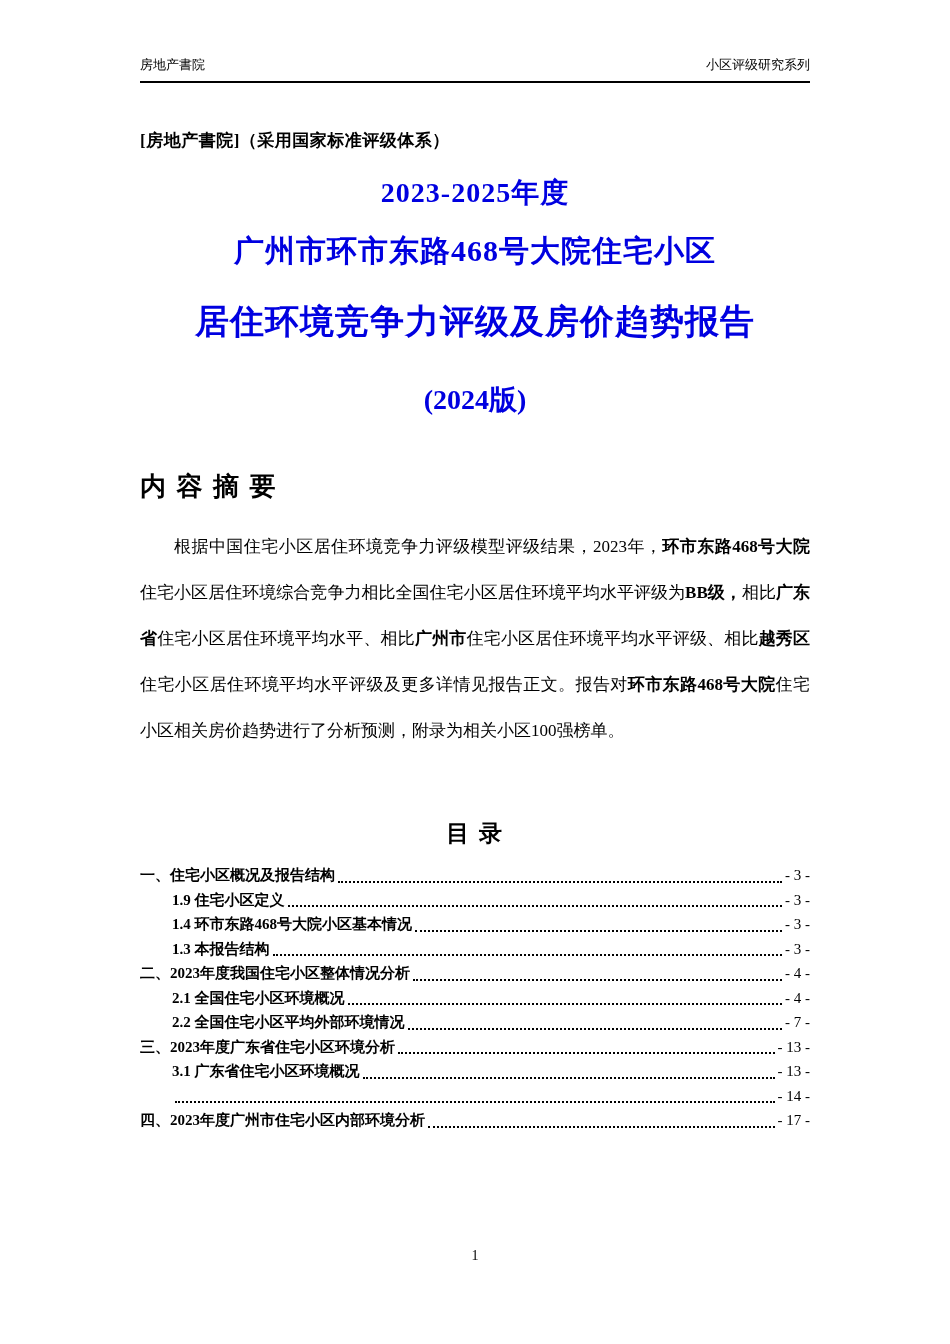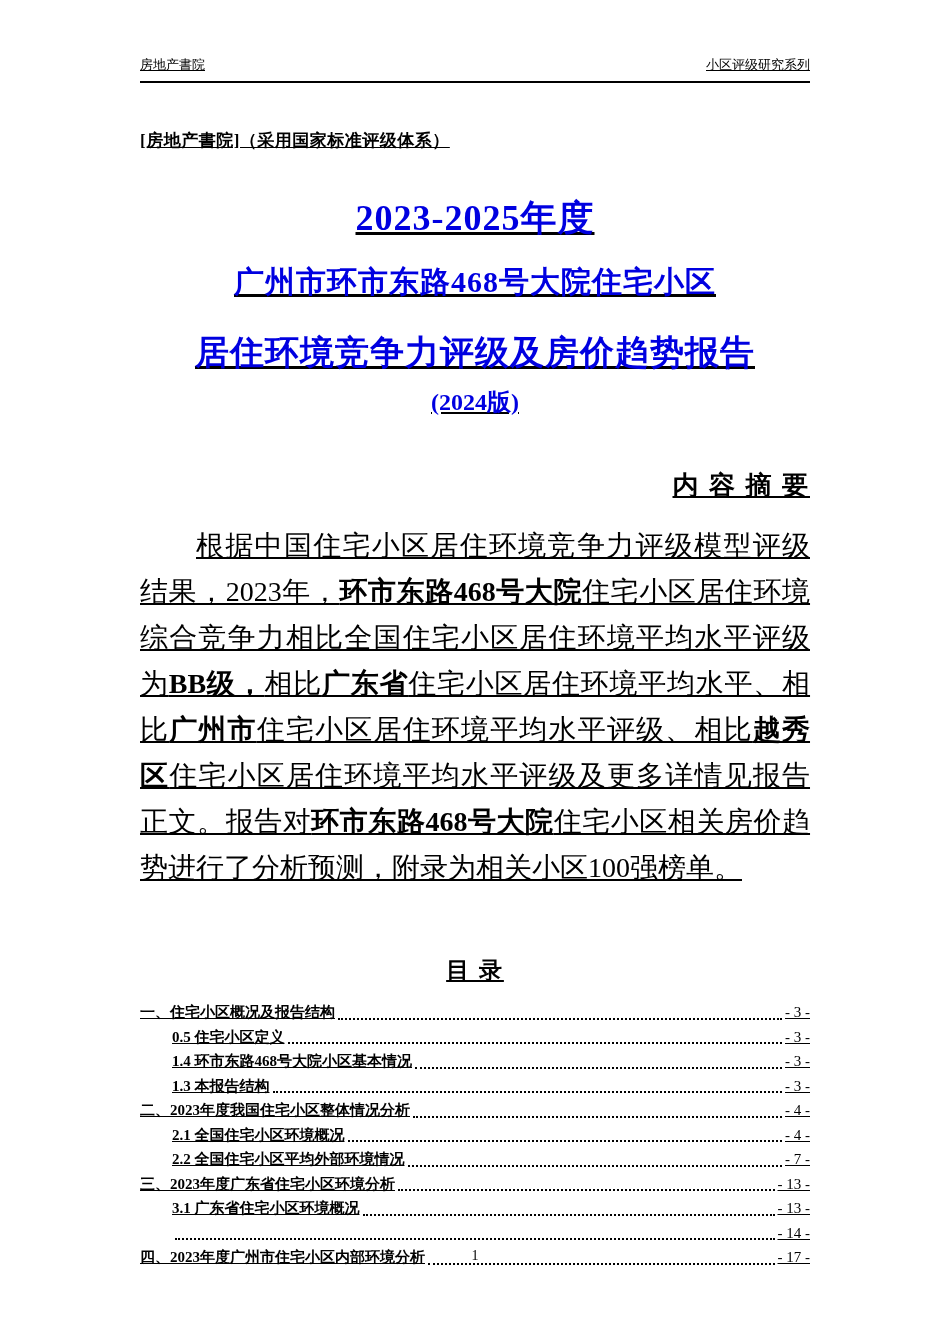--- a/index.html
+++ b/index.html
@@ -5,21 +5,21 @@
   * { margin: 0; padding: 0; box-sizing: border-box; }
   html, body { background: #ffffff; }
   body {
     width: 950px;
     height: 1344px;
     position: relative;
     overflow: hidden;
     color: #000;
     font-family: "Liberation Serif", "DejaVu Serif", serif;
   }
-  .page { padding: 56px 140px 16px 140px; height: 100%; position: relative; text-decoration: underline; }
+  .page { padding: 56px 140px 16px 140px; height: 100%; position: relative; }
 
   
   .doc-header {
     display: flex;
     justify-content: space-between;
     align-items: flex-end;
     font-size: 13px;
     padding-bottom: 7px;
     border-bottom: 2px solid #000;
   }
@@ -28,58 +28,58 @@
   .tag-line {
     margin-top: 46px;
     font-size: 17px;
     font-weight: bold;
     letter-spacing: 0.5px;
   }
 
   
   .title-block { text-align: center; }
   .title-1 {
-    margin-top: 42px;
-    font-size: 36px;
+    margin-top: 22px;
+    font-size: 28px;
     font-weight: bold;
     color: var(--title-blue, #0000e0);
     letter-spacing: 1px;
   }
   .title-2 {
     margin-top: 19px;
     font-size: 30px;
     font-weight: bold;
     color: var(--title-blue, #0000e0);
     letter-spacing: 1px;
   }
   .title-3 {
     margin-top: 27px;
     font-size: 34px;
     font-weight: bold;
     color: var(--title-blue, #0000e0);
     letter-spacing: 1px;
   }
   .title-4 {
-    margin-top: 10px;
-    font-size: 24px;
+    margin-top: 36px;
+    font-size: 28px;
     font-weight: bold;
     color: var(--title-blue, #0000e0);
   }
 
   
   .summary-heading {
     margin-top: 50px;
-    text-align: right;
+    text-align: left;
     font-size: 26px;
     font-weight: bold;
     letter-spacing: 2px;
   }
   .summary-paragraph {
     margin-top: 20px;
-    font-size: 28px;
+    font-size: 17px;
     line-height: 46px;
     text-align: justify;
     text-indent: 2em;
   }
   .summary-paragraph .bold { font-weight: bold; }
 
   
   .toc-heading {
     margin-top: 64px;
     text-align: center;
@@ -142,21 +142,21 @@
 
   <div class="toc-heading">目 录</div>
 
   <div class="toc-list">
       <div class="toc-row level1">
         <span class="toc-label">一、住宅小区概况及报告结构</span>
         <span class="toc-leader"></span>
         <span class="toc-page">- 3 -</span>
       </div>
       <div class="toc-row level2">
-        <span class="toc-label">0.5 住宅小区定义</span>
+        <span class="toc-label">1.9 住宅小区定义</span>
         <span class="toc-leader"></span>
         <span class="toc-page">- 3 -</span>
       </div>
       <div class="toc-row level2">
         <span class="toc-label">1.4 环市东路468号大院小区基本情况</span>
         <span class="toc-leader"></span>
         <span class="toc-page">- 3 -</span>
       </div>
       <div class="toc-row level2">
         <span class="toc-label">1.3 本报告结构</span>

